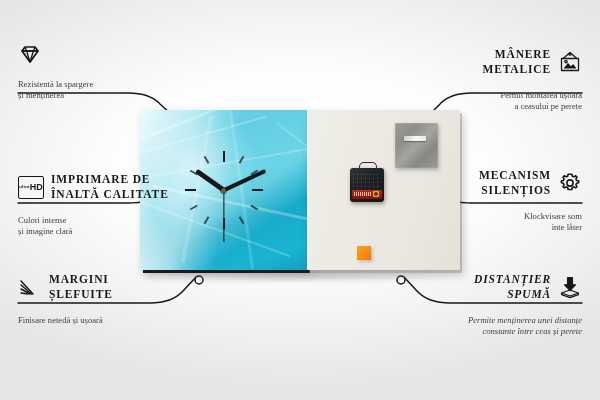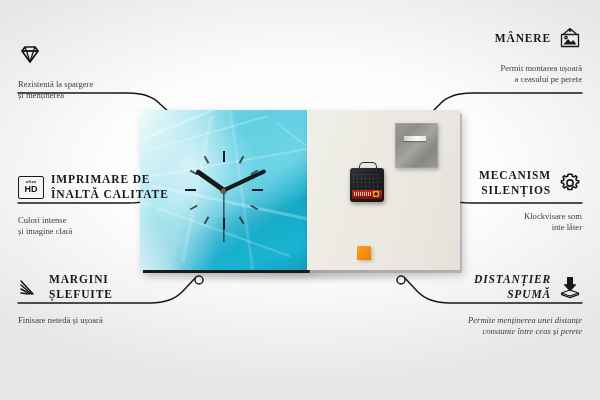--- a/index.html
+++ b/index.html
@@ -99,21 +99,21 @@
   .callout.left .row{justify-content:flex-start;}
   .callout.left .ttl{text-align:left;}
   .callout.left .sub{text-align:left;}
   .callout.right .row{justify-content:flex-end;}
   .callout.right .ttl{text-align:right;}
   .callout.right .sub{text-align:right;}
   .ic{width:24px;height:24px;flex:0 0 24px;display:block;color:#16191c;}
   .ic svg{display:block;width:24px;height:24px;}
   .hdbox{
     width:24px;height:21px;flex:0 0 24px;border:1.4px solid #16191c;border-radius:2px;
-    display:flex;flex-direction:column;align-items:center;justify-content:center;line-height:1;text-align:right;
+    display:flex;flex-direction:row;align-items:center;justify-content:center;line-height:1;text-align:right;
   }
   .hdbox .u{font-family:"Liberation Sans",sans-serif;font-size:4.4px;font-weight:700;letter-spacing:.2px;color:#16191c;}
   .hdbox .h{font-family:"Liberation Sans",sans-serif;font-size:9px;font-weight:700;letter-spacing:0;color:#16191c;margin-top:.5px;}
 </style>
 </head>
 <body>
 
 <div id="stage">
 
   <svg class="leaders" viewBox="0 0 600 400">
@@ -256,24 +256,25 @@
       <div>
         <div class="ttl">MARGINI</div>
         <div class="ttl">ȘLEFUITE</div>
       </div>
     </div>
     <div style="margin-top:13px;">
       <div class="sub">Finisare netedă și ușoară</div>
     </div>
   </div>
 
-  <div class="callout right" style="right:18px;top:26px;">
+  <div class="callout right" style="right:18px;top:47px;">
     <div class="row">
       <div>
         <div class="ttl">MÂNERE</div>
+        <div class="ttl">METALICE</div>
       </div>
       <span class="ic">
         <svg viewBox="0 0 24 24" fill="none" stroke="currentColor" stroke-width="1.3" stroke-linejoin="round">
           <rect x="3.5" y="8.5" width="17" height="12"></rect>
           <path d="M12 2.6 L5.4 8.2"></path>
             <path d="M12 2.6 L18.6 8.2"></path>
           <circle cx="12" cy="4.2" r="1"></circle>
           <path d="M5.5 18.5 L10 13 L13 16.2 L15.2 14 L18.5 18.5 Z" fill="currentColor" stroke="none"></path>
           <circle cx="8" cy="11.6" r="1.2"></circle>
         </svg>

